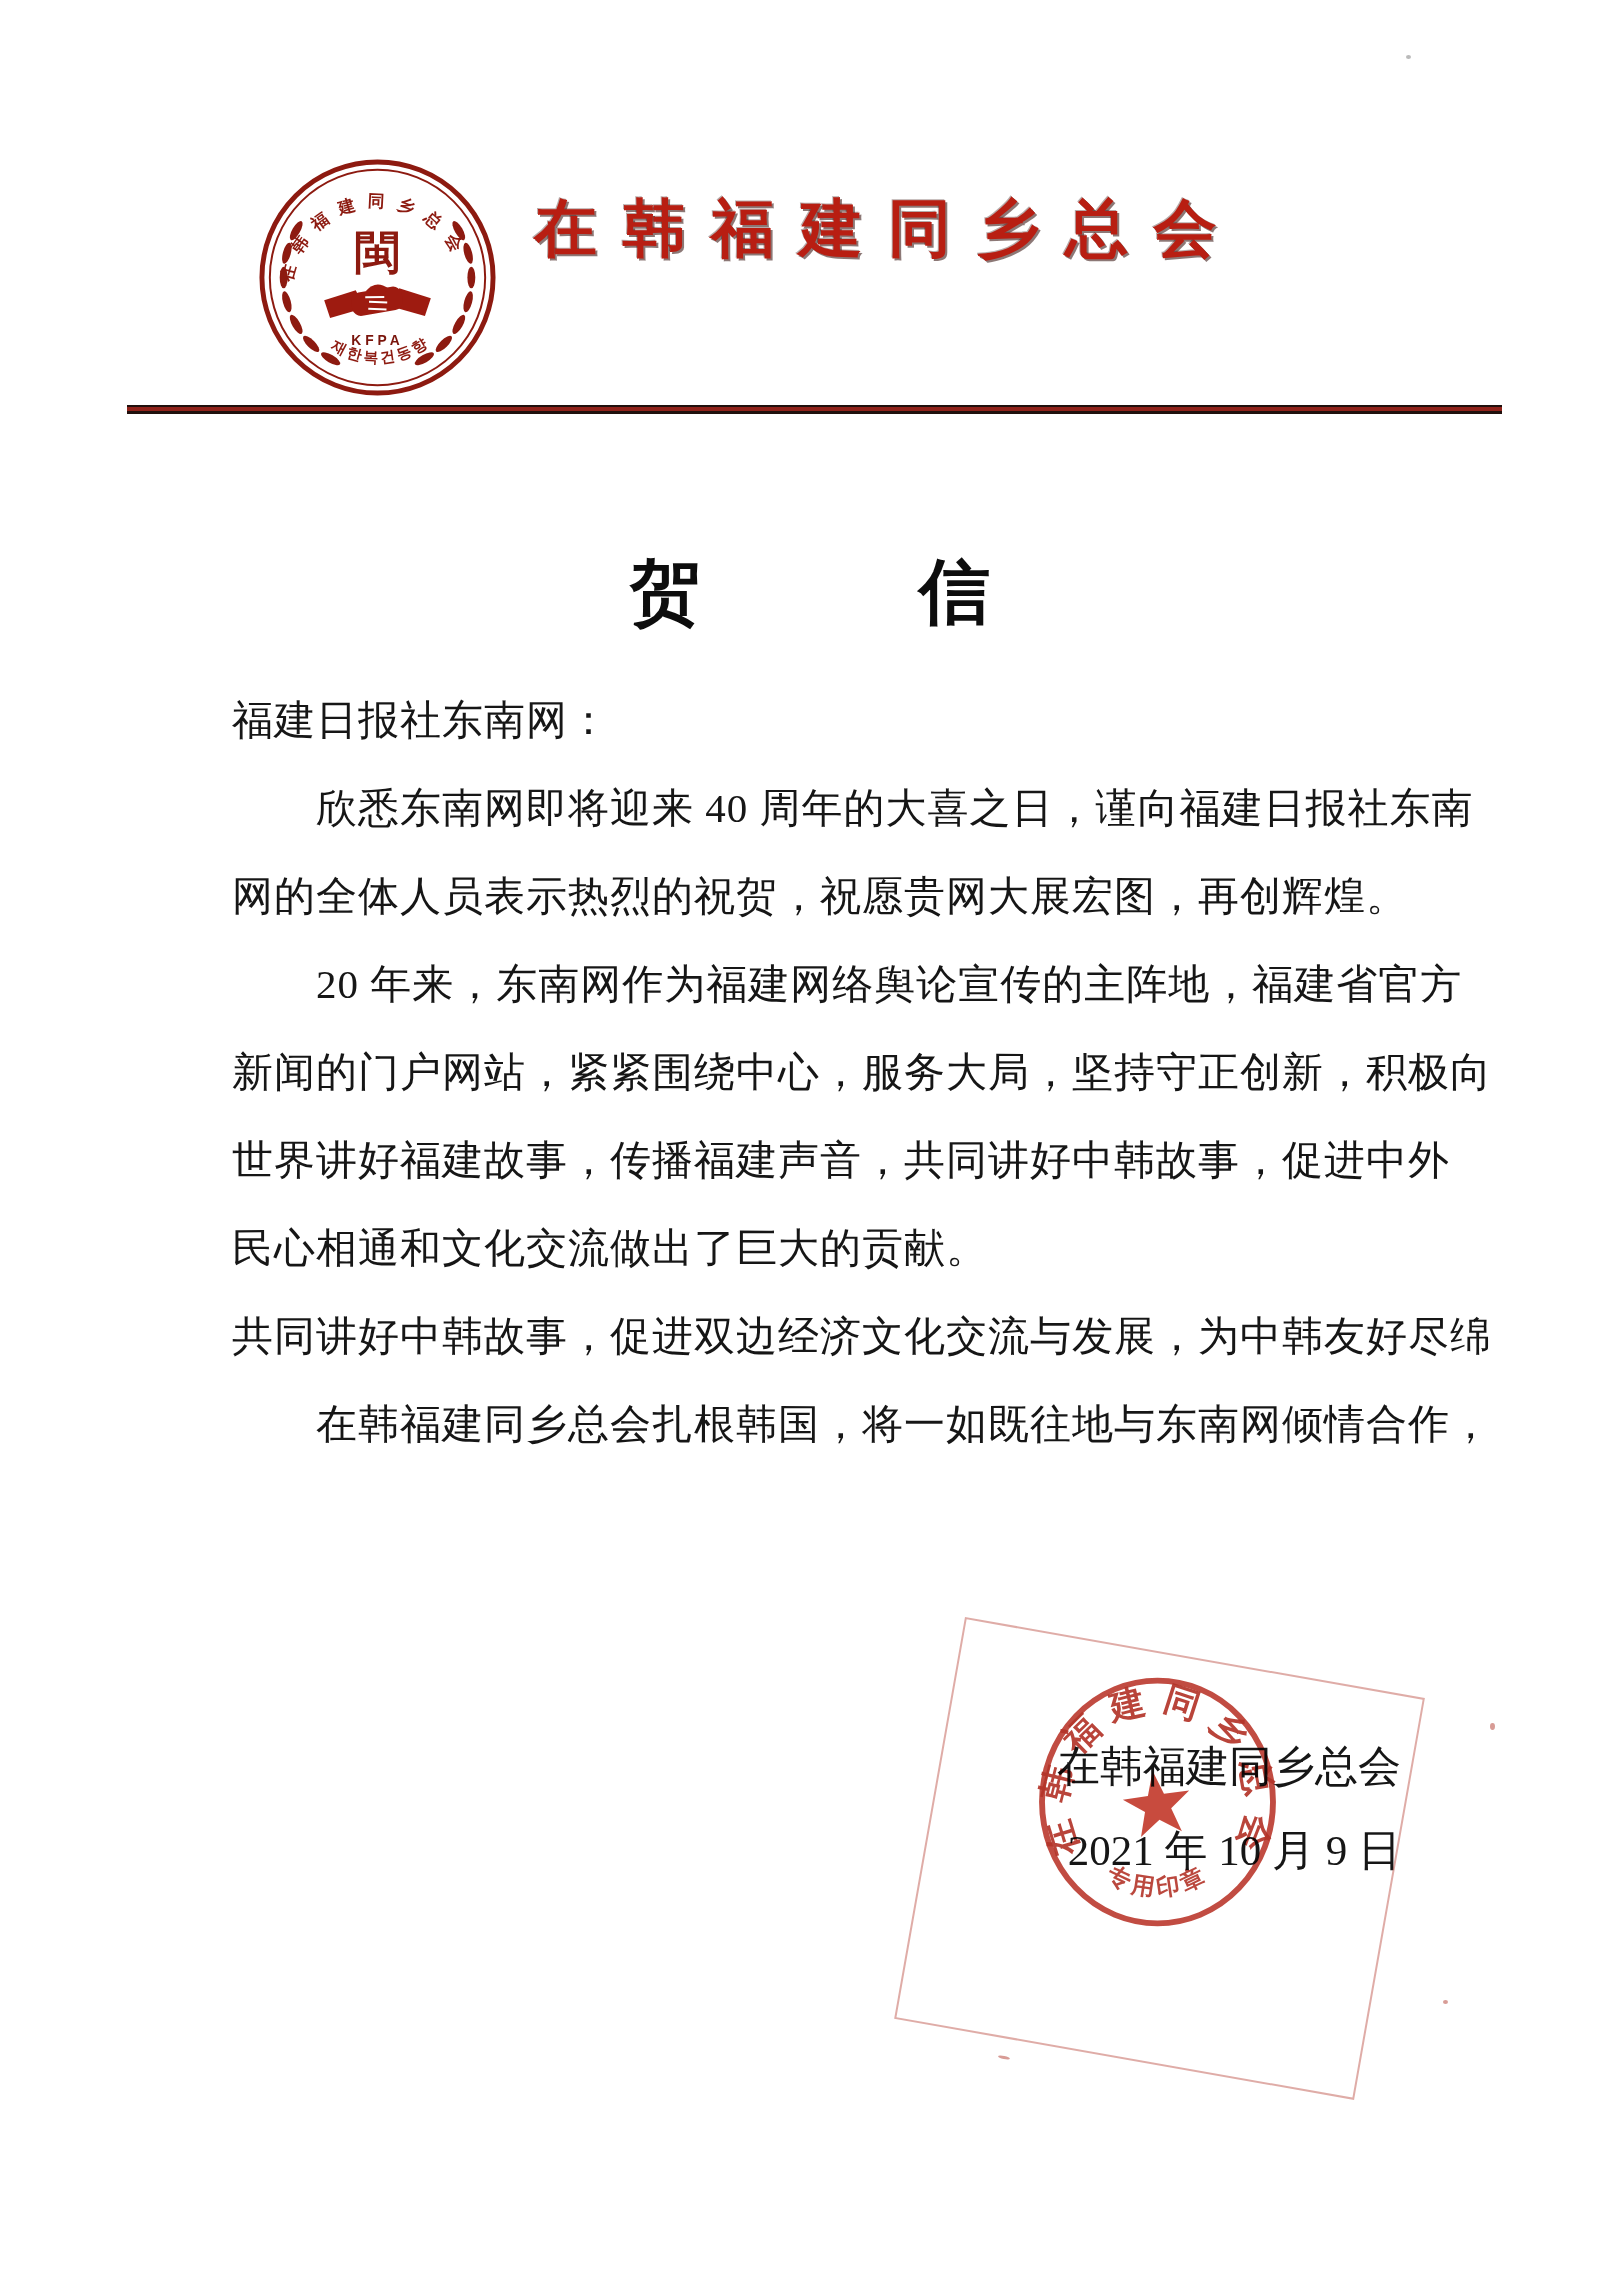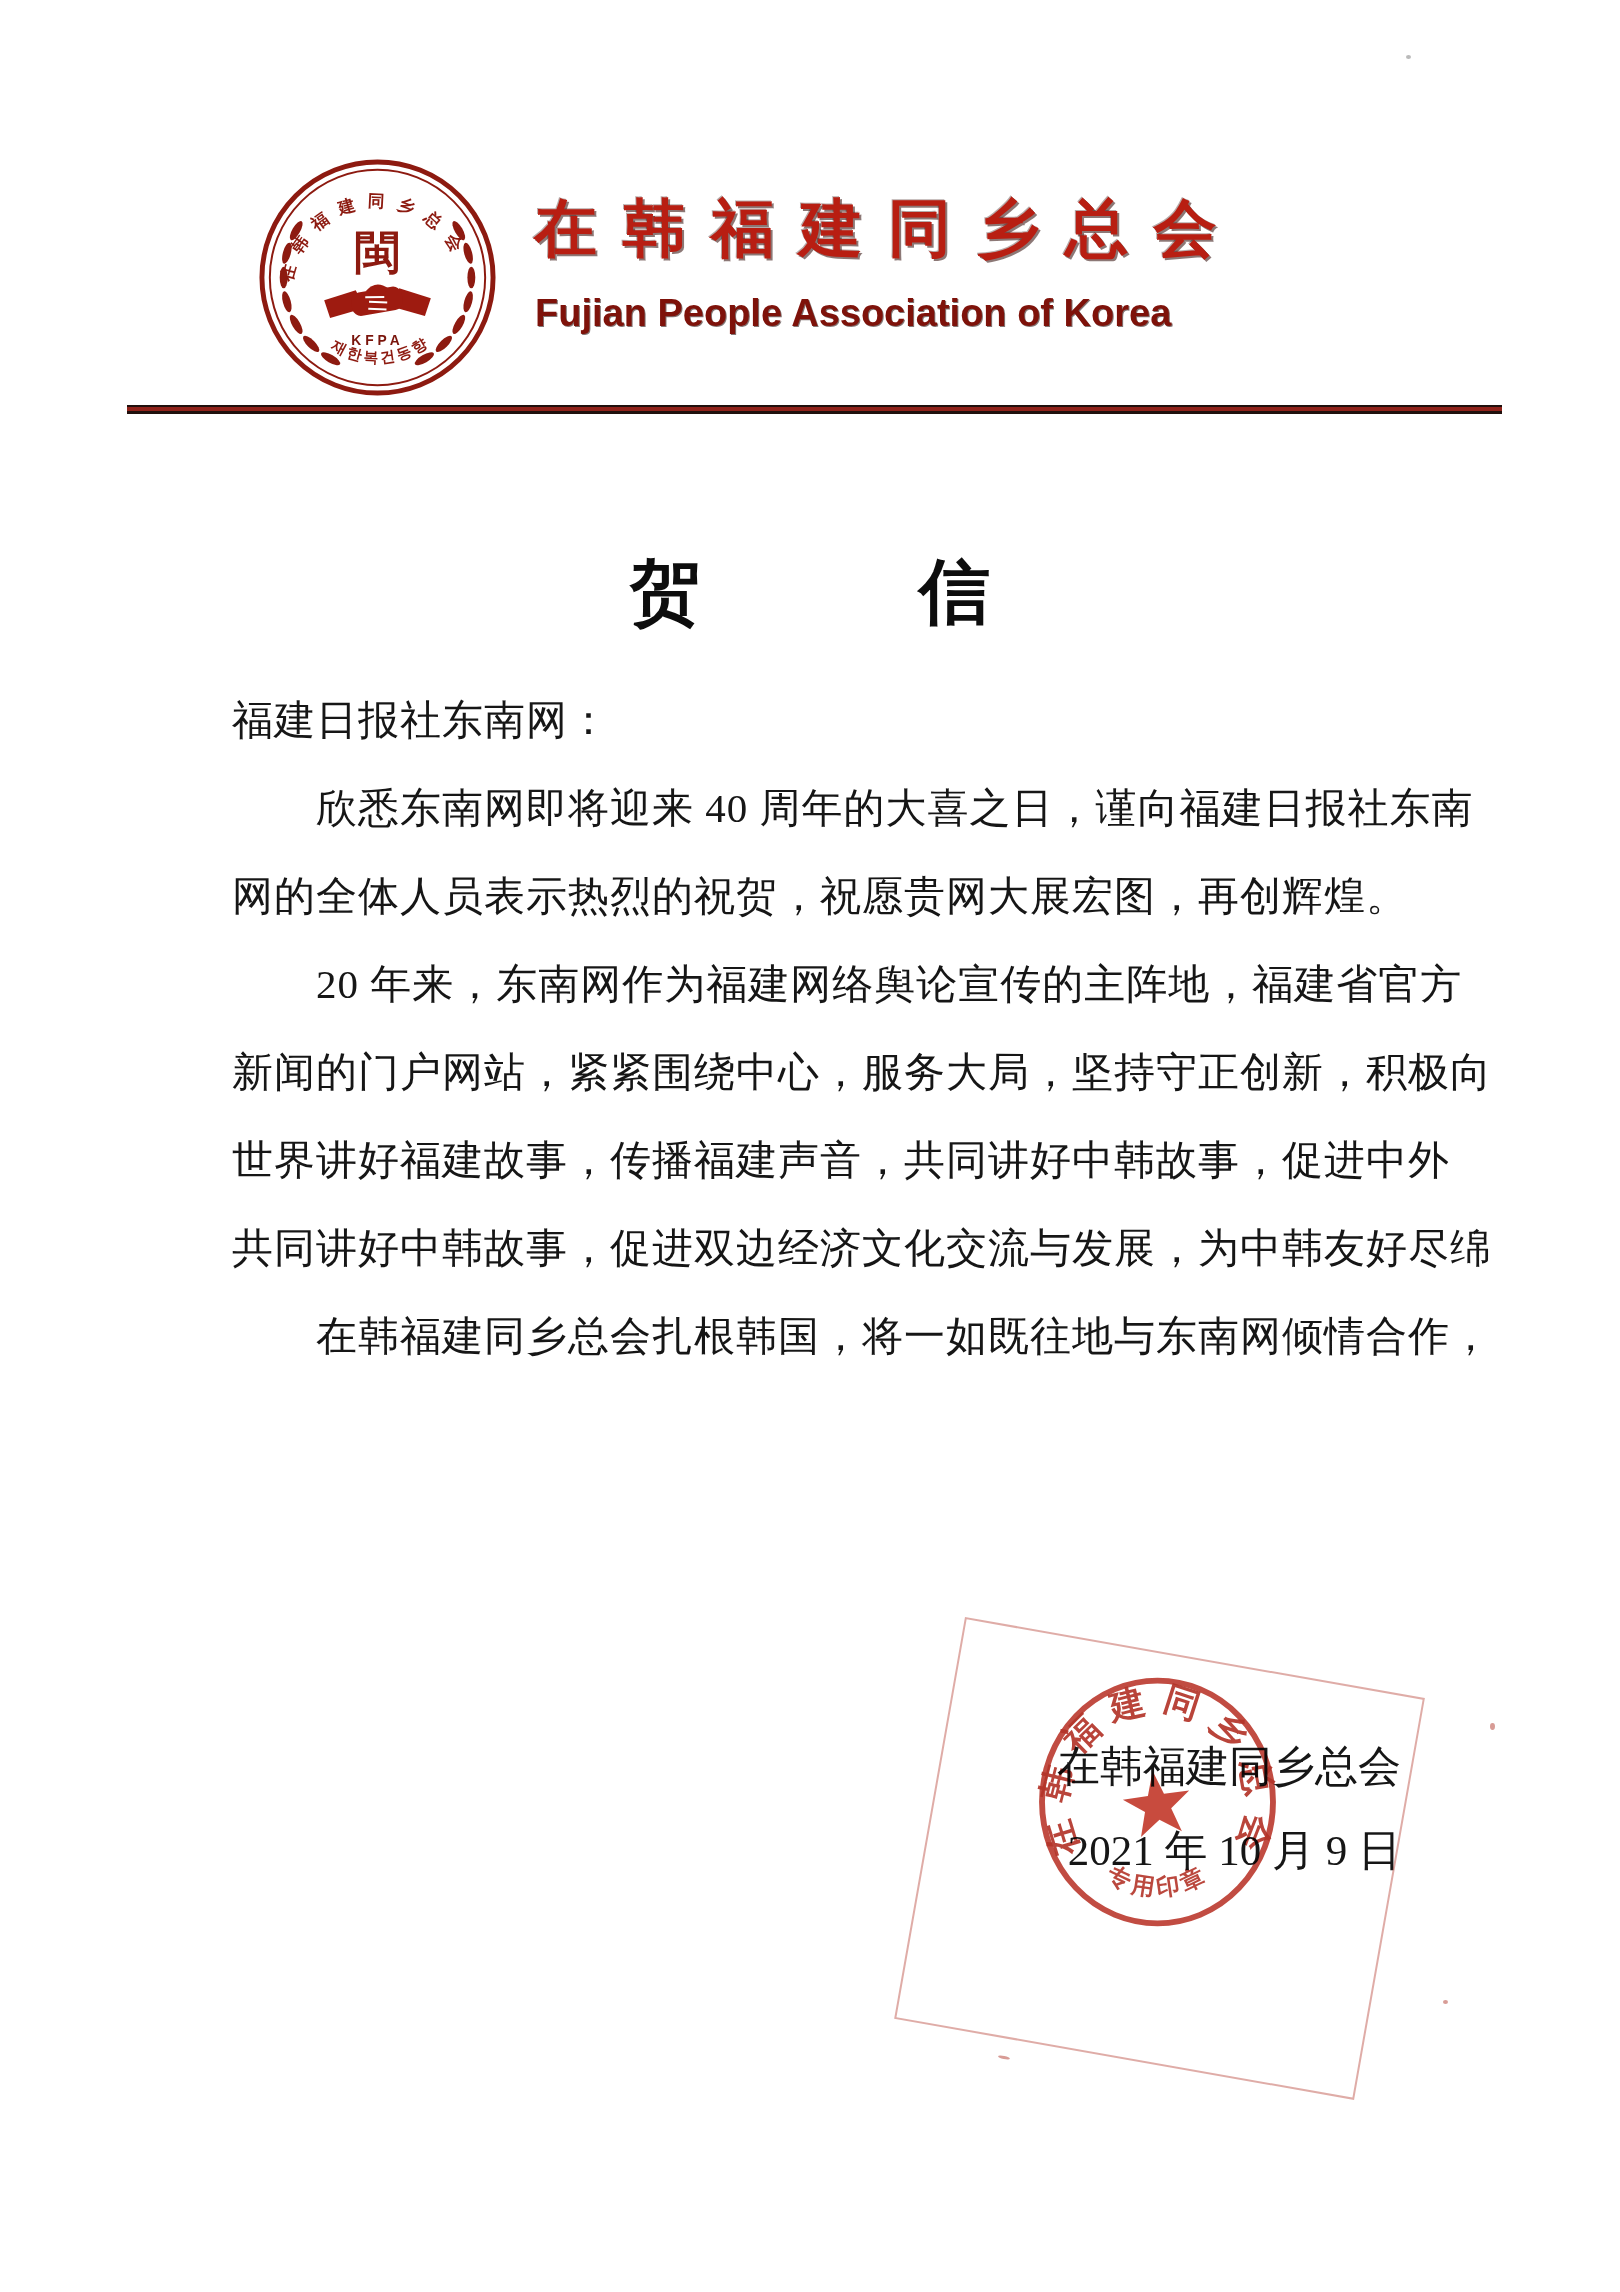--- a/index.html
+++ b/index.html
@@ -111,35 +111,35 @@
       <path d="M-12,-13 Q-2,-25 11,-16 L4,-7 Z"></path>
       <path d="M-8,-4 L10,0 M-10,3 L8,7 M-11,-9 L8,-6" stroke="#ffffff" stroke-width="2" fill="none" transform="rotate(-10)"></path>
     </g>
     <text x="122" y="190" text-anchor="middle" font-size="14" font-weight="bold" fill="#7a150c" style="letter-spacing:4px" font-family="Liberation Sans, sans-serif">KFPA</text>
     <text font-size="15" font-weight="bold" fill="#8d1a10" style="letter-spacing:3px">
       <textPath href="#logoBottomArc" startOffset="2">재한복건동향총회</textPath>
     </text>
   </svg>
 
   <div class="org-cn">在韩福建同乡总会</div>
-  <div class="org-en">Fujian People Association of Korea</div>
   <div class="rule"></div>
 
   <div class="letter-title">
     <span>贺</span>
     <span>信</span>
   </div>
 
   <div class="body-text">
     <div class="line">福建日报社东南网：</div>
     <div class="line indent">欣悉东南网即将迎来 40 周年的大喜之日，谨向福建日报社东南</div>
     <div class="line">网的全体人员表示热烈的祝贺，祝愿贵网大展宏图，再创辉煌。</div>
     <div class="line indent">20 年来，东南网作为福建网络舆论宣传的主阵地，福建省官方</div>
     <div class="line">新闻的门户网站，紧紧围绕中心，服务大局，坚持守正创新，积极向</div>
     <div class="line">世界讲好福建故事，传播福建声音，共同讲好中韩故事，促进中外</div>
+    <div class="line">民心相通和文化交流做出了巨大的贡献。</div>
     <div class="line">共同讲好中韩故事，促进双边经济文化交流与发展，为中韩友好尽绵</div>
     <div class="line indent">在韩福建同乡总会扎根韩国，将一如既往地与东南网倾情合作，</div>
   </div>
 
   <div class="sig">
     <div>在韩福建同乡总会</div>
     <div>2021 年 10 月 9 日</div>
   </div>
 
   <div class="stamp-frame"></div>

